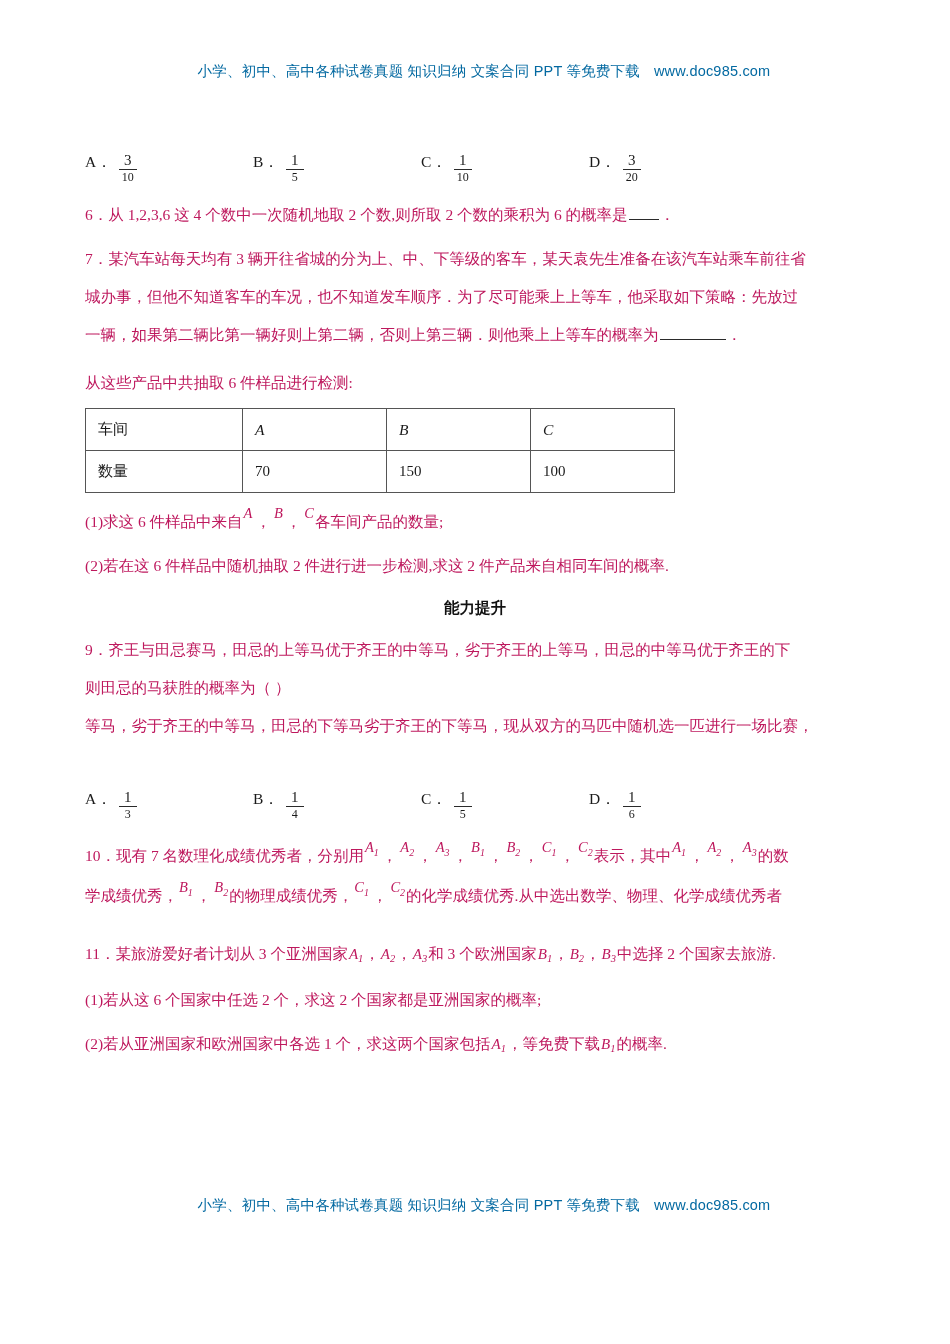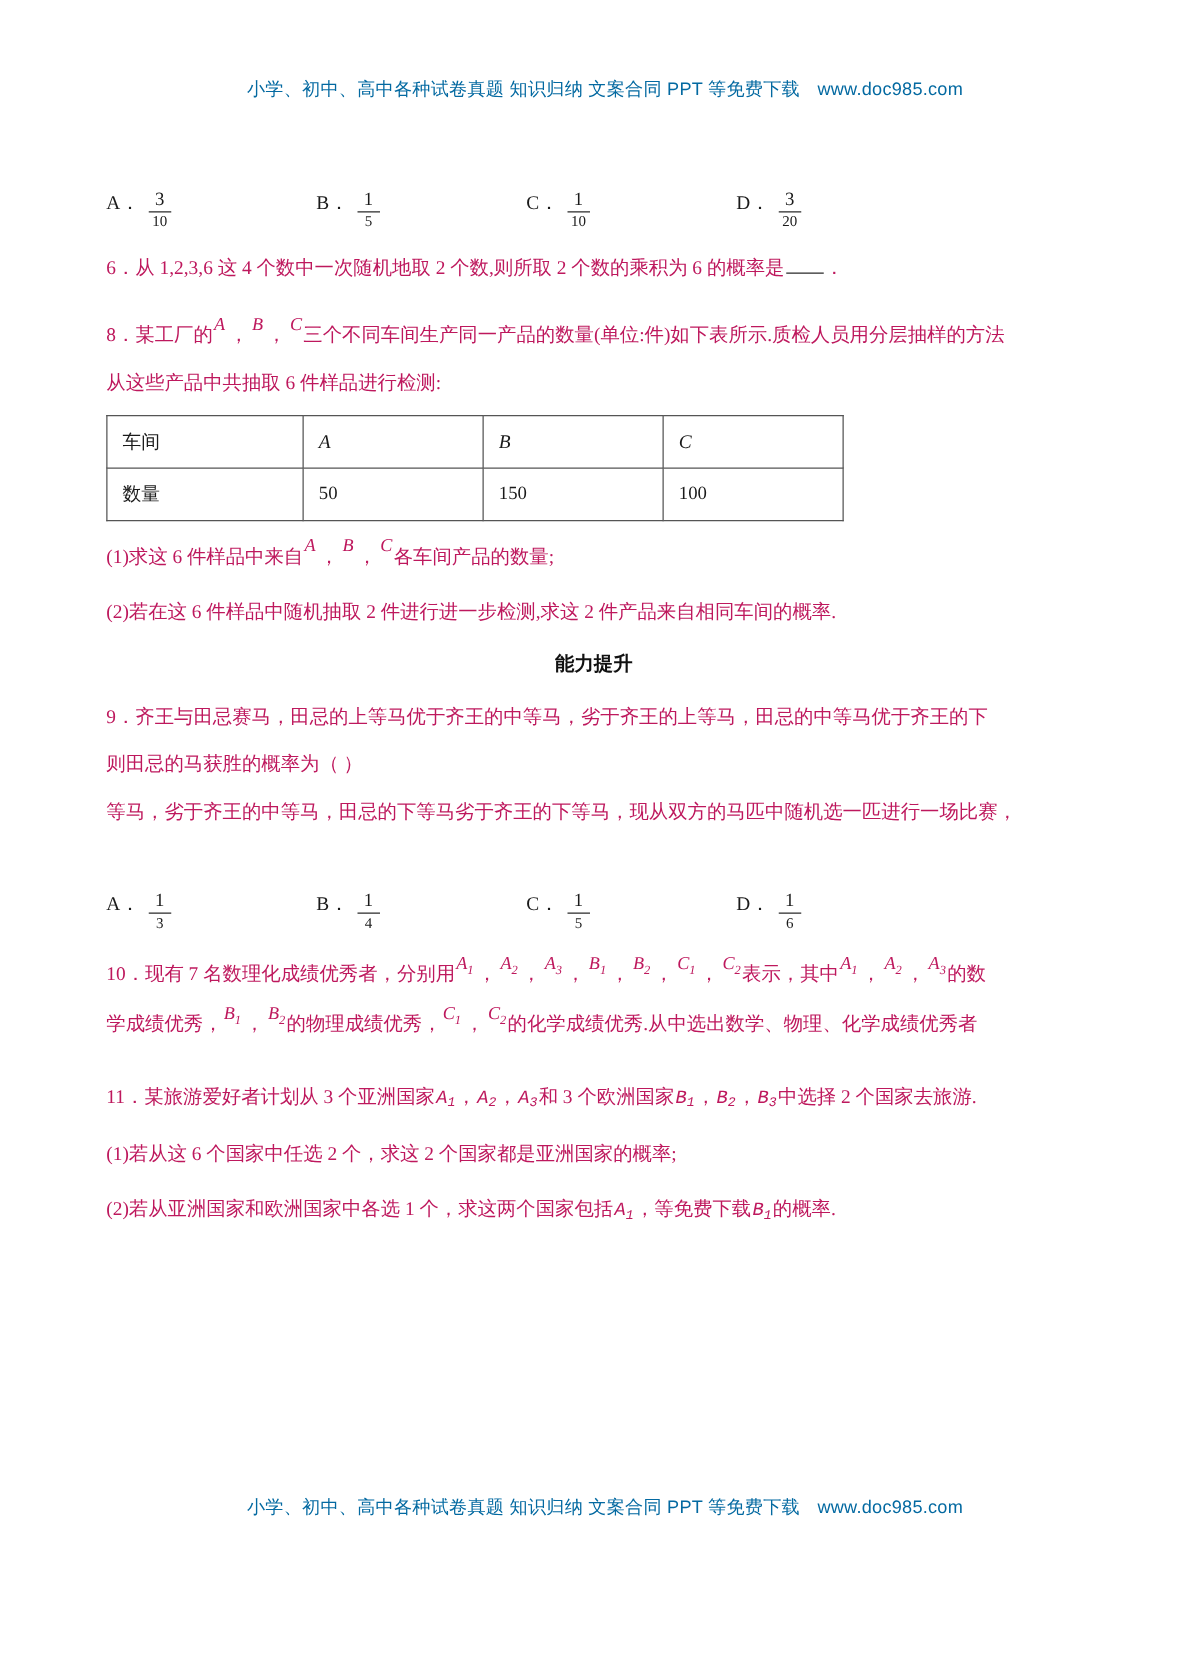--- a/index.html
+++ b/index.html
@@ -117,21 +117,20 @@
     font-style: italic;
   }
   .mv-sep {
     padding: 0 2px;
   }
   
   .mi {
     font-style: italic;
     font-size: 15px;
     padding: 0 1px;
-    font-family: Liberation Mono, monospace;
   }
   .mi .sub {
     font-size: 10.5px;
     position: relative;
     top: 3px;
   }
 
   
   .blank-s {
     display: inline-block;
@@ -239,41 +238,45 @@
   </div>
 
   <div class="sp-22"></div>
 
   <div class="q">
     <span class="body-line">6．从 1,2,3,6 这 4 个数中一次随机地取 2 个数,则所取 2 个数的乘积为 6 的概率是</span><span class="blank-s"></span><span>．</span>
   </div>
 
   <div class="sp-6"></div>
 
+  <div class="q">
+    <div class="body-line">7．某汽车站每天均有 3 辆开往省城的分为上、中、下等级的客车，某天袁先生准备在该汽车站乘车前往省</div>
+    <div class="body-line">城办事，但他不知道客车的车况，也不知道发车顺序．为了尽可能乘上上等车，他采取如下策略：先放过</div>
+    <div class="body-line">
+      <span>一辆，如果第二辆比第一辆好则上第二辆，否则上第三辆．则他乘上上等车的概率为</span><span class="blank-m"></span><span>．</span>
+    </div>
+  </div>
 
   <div class="sp-10"></div>
 
   <div class="q">
-    <div class="body-line">
-      <span>8．某工厂的</span><span class="mv">A</span><span class="mv-sep">，</span><span class="mv">B</span><span class="mv-sep">，</span><span class="mv">C</span><span>三个不同车间生产同一产品的数量(单位:件)如下表所示.质检人员用分层抽样的方法</span>
-    </div>
     <div class="body-line">从这些产品中共抽取 6 件样品进行检测:</div>
   </div>
 
   <table class="data-table">
     <tbody>
       <tr>
         <td class="c-label">车间</td>
         <td class="c-val"><span class="cellvar">A</span></td>
         <td class="c-val"><span class="cellvar">B</span></td>
         <td class="c-val"><span class="cellvar">C</span></td>
       </tr>
       <tr>
         <td class="c-label">数量</td>
-        <td class="c-val">50</td>
+        <td class="c-val">70</td>
         <td class="c-val">150</td>
         <td class="c-val">100</td>
       </tr>
     </tbody>
   </table>
 
   <div class="sp-10"></div>
 
   <div class="q">
     <div class="body-line">

